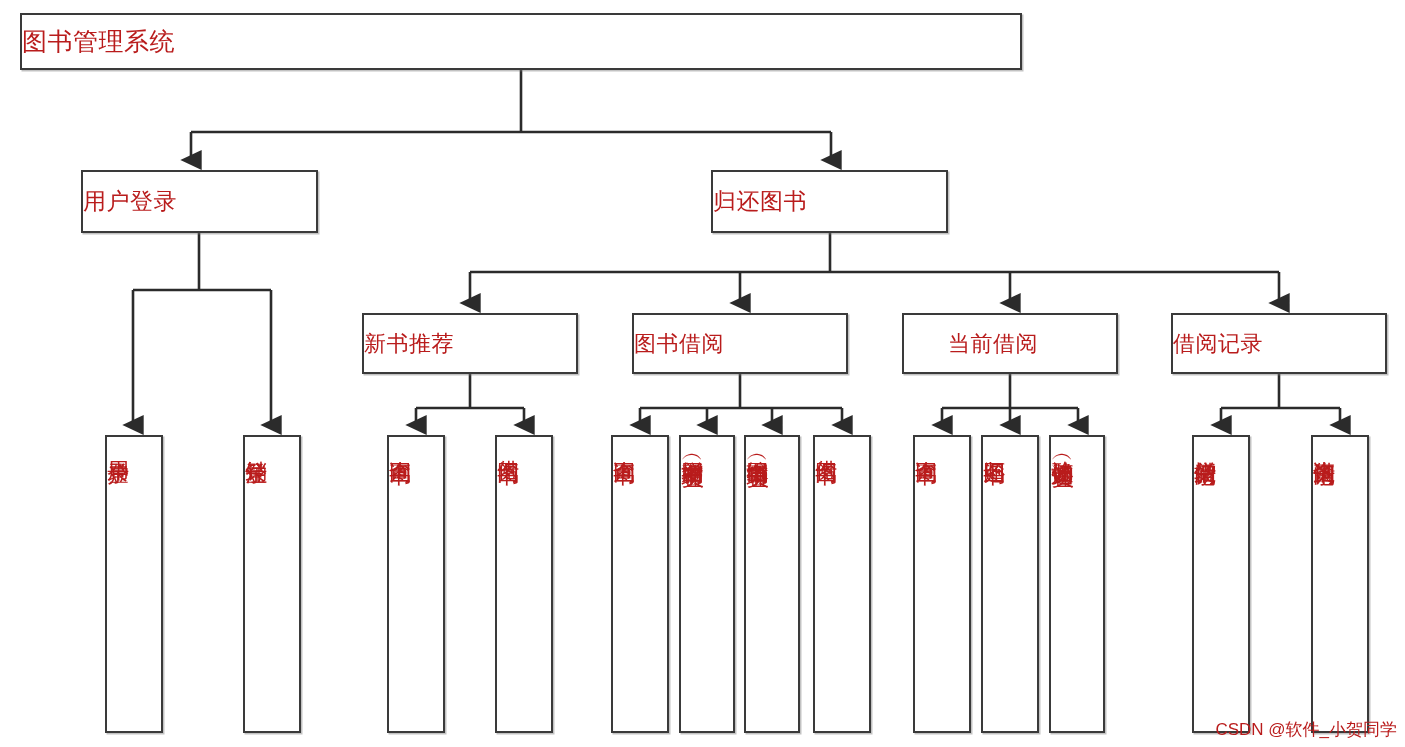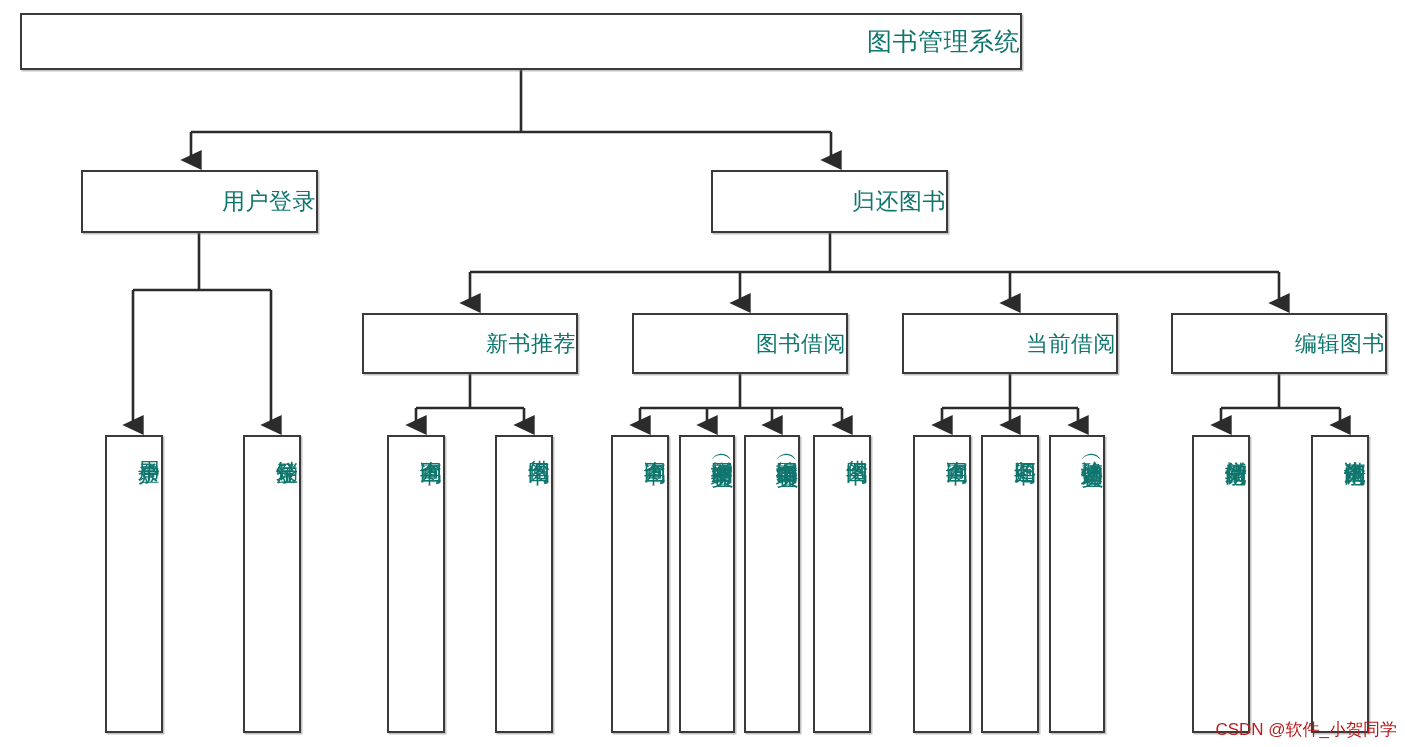--- a/index.html
+++ b/index.html
@@ -24,22 +24,22 @@
     height: 747px;
     pointer-events: none;
   }
   .node {
     position: absolute;
     box-sizing: border-box;
     background: #ffffff;
     border: 2.5px solid #3a3a3a;
     display: flex;
     align-items: center;
-    justify-content: flex-end;
-    color: #0f766e;
+    justify-content: flex-start;
+    color: #b91c1c;
     box-shadow: 1.5px 1.5px 0 rgba(120,120,120,0.45);
     z-index: 2;
   }
   .node .label {
     display: block;
     text-align: center;
     letter-spacing: 0.5px;
   }
   .node.root {
     font-size: 25px;
@@ -145,25 +145,25 @@
   <div class="node lvl1" style="left:711px; top:170px; width:237px; height:63px;">
     <span class="label">归还图书</span>
   </div>
 
   <div class="node lvl2" style="left:632px; top:313px; width:216px; height:61px;">
     <span class="label">图书借阅</span>
   </div>
   <div class="node lvl2" style="left:362px; top:313px; width:216px; height:61px;">
     <span class="label">新书推荐</span>
   </div>
-  <div class="node lvl2" style="left:902px; top:313px; width:216px; height:61px;">
+  <div class="node lvl2" style="left:902px; top:313px; width:216px; height:61px;padding-left:44px;">
     <span class="label">当前借阅</span>
   </div>
   <div class="node lvl2" style="left:1171px; top:313px; width:216px; height:61px;">
-    <span class="label">编辑图书</span>
+    <span class="label">借阅记录</span>
   </div>
 
   <div class="node leaf" style="left:105px; top:435px; width:58px; height:298px;">
     <span class="label">用户登录</span>
   </div>
   <div class="node leaf" style="left:243px; top:435px; width:58px; height:298px;">
     <span class="label">注销登录</span>
   </div>
 
   <div class="node leaf" style="left:387px; top:435px; width:58px; height:298px;">

